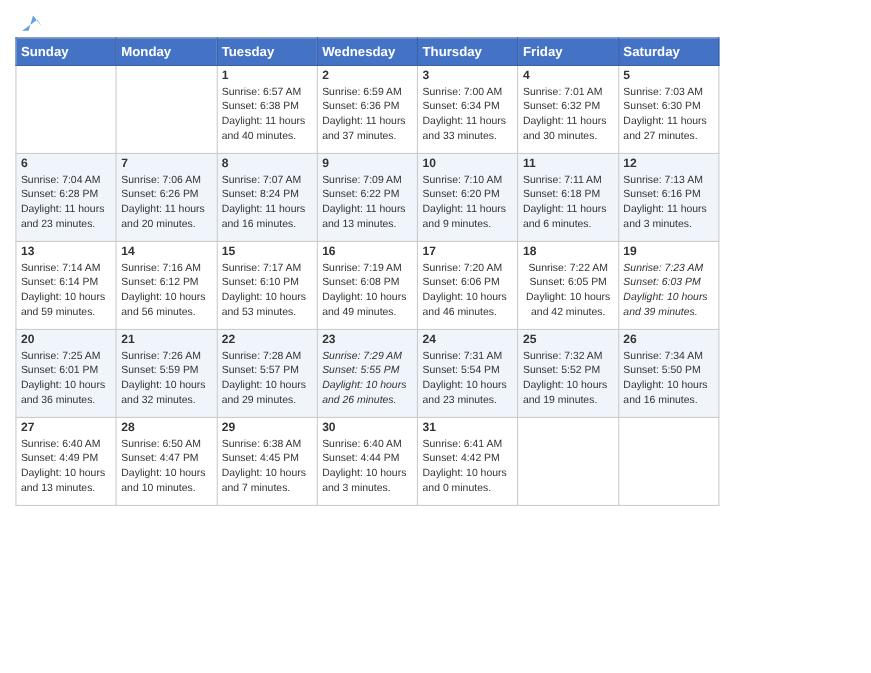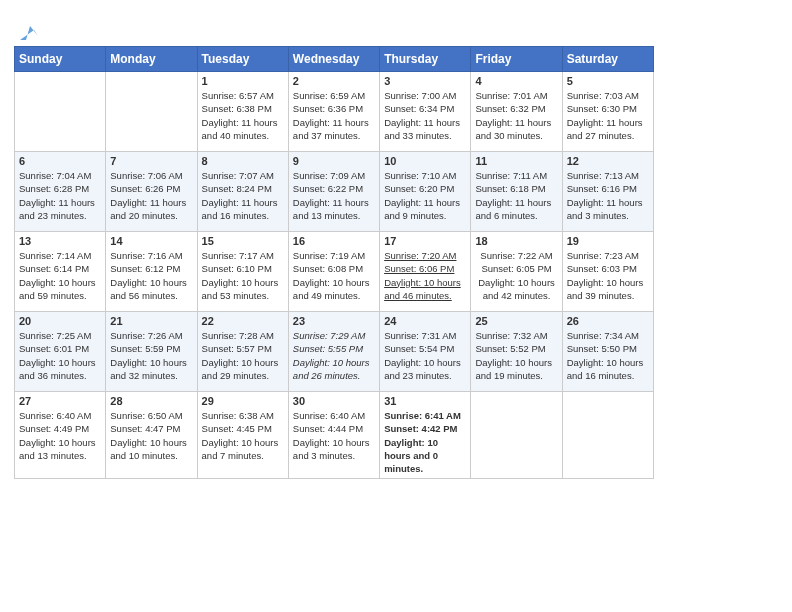--- a/index.html
+++ b/index.html
@@ -6,21 +6,20 @@
     body {
       font-family: Arial, sans-serif;
       background: #fff;
       width: 792px;
       min-height: 612px;
       padding: 0;
     }
     .container {
       width: 668px;
       padding: 10px 14px 10px 14px;
-      margin-top: 12px;
     }
     .header {
       display: flex;
       align-items: flex-start;
       justify-content: space-between;
       margin-bottom: 6px;
     }
     .logo {
       display: flex;
       flex-direction: column;
@@ -236,33 +235,33 @@
 Daylight: 10 hours and 53 minutes.</div>
           </td>
           <td>
             <span class="day-num">16</span>
             <div class="day-info" style="white-space: pre-line;">Sunrise: 7:19 AM
 Sunset: 6:08 PM
 Daylight: 10 hours and 49 minutes.</div>
           </td>
           <td>
             <span class="day-num">17</span>
-            <div class="day-info" style="white-space: pre-line; text-decoration: underline;">Sunrise: 7:20 AM
+            <div class="day-info" style="white-space: pre-line;">Sunrise: 7:20 AM
 Sunset: 6:06 PM
 Daylight: 10 hours and 46 minutes.</div>
           </td>
           <td>
             <span class="day-num">18</span>
             <div class="day-info" style="white-space: pre-line; text-align: center;">Sunrise: 7:22 AM
 Sunset: 6:05 PM
 Daylight: 10 hours and 42 minutes.</div>
           </td>
           <td>
             <span class="day-num">19</span>
-            <div class="day-info" style="white-space: pre-line;">Sunrise: 7:23 AM
+            <div class="day-info" style="white-space: pre-line; font-style: italic;">Sunrise: 7:23 AM
 Sunset: 6:03 PM
 Daylight: 10 hours and 39 minutes.</div>
           </td>
         </tr>
         <tr>
           <td>
             <span class="day-num">20</span>
             <div class="day-info" style="white-space: pre-line;">Sunrise: 7:25 AM
 Sunset: 6:01 PM
 Daylight: 10 hours and 36 minutes.</div>
@@ -324,21 +323,21 @@
 Daylight: 10 hours and 7 minutes.</div>
           </td>
           <td>
             <span class="day-num">30</span>
             <div class="day-info" style="white-space: pre-line;">Sunrise: 6:40 AM
 Sunset: 4:44 PM
 Daylight: 10 hours and 3 minutes.</div>
           </td>
           <td>
             <span class="day-num">31</span>
-            <div class="day-info" style="white-space: pre-line; font-weight: bold;">Sunrise: 6:41 AM
+            <div class="day-info" style="white-space: pre-line;">Sunrise: 6:41 AM
 Sunset: 4:42 PM
 Daylight: 10 hours and 0 minutes.</div>
           </td>
           <td class="empty"></td>
           <td class="empty"></td>
         </tr>
       </tbody>
   </table>
 </div>
 

